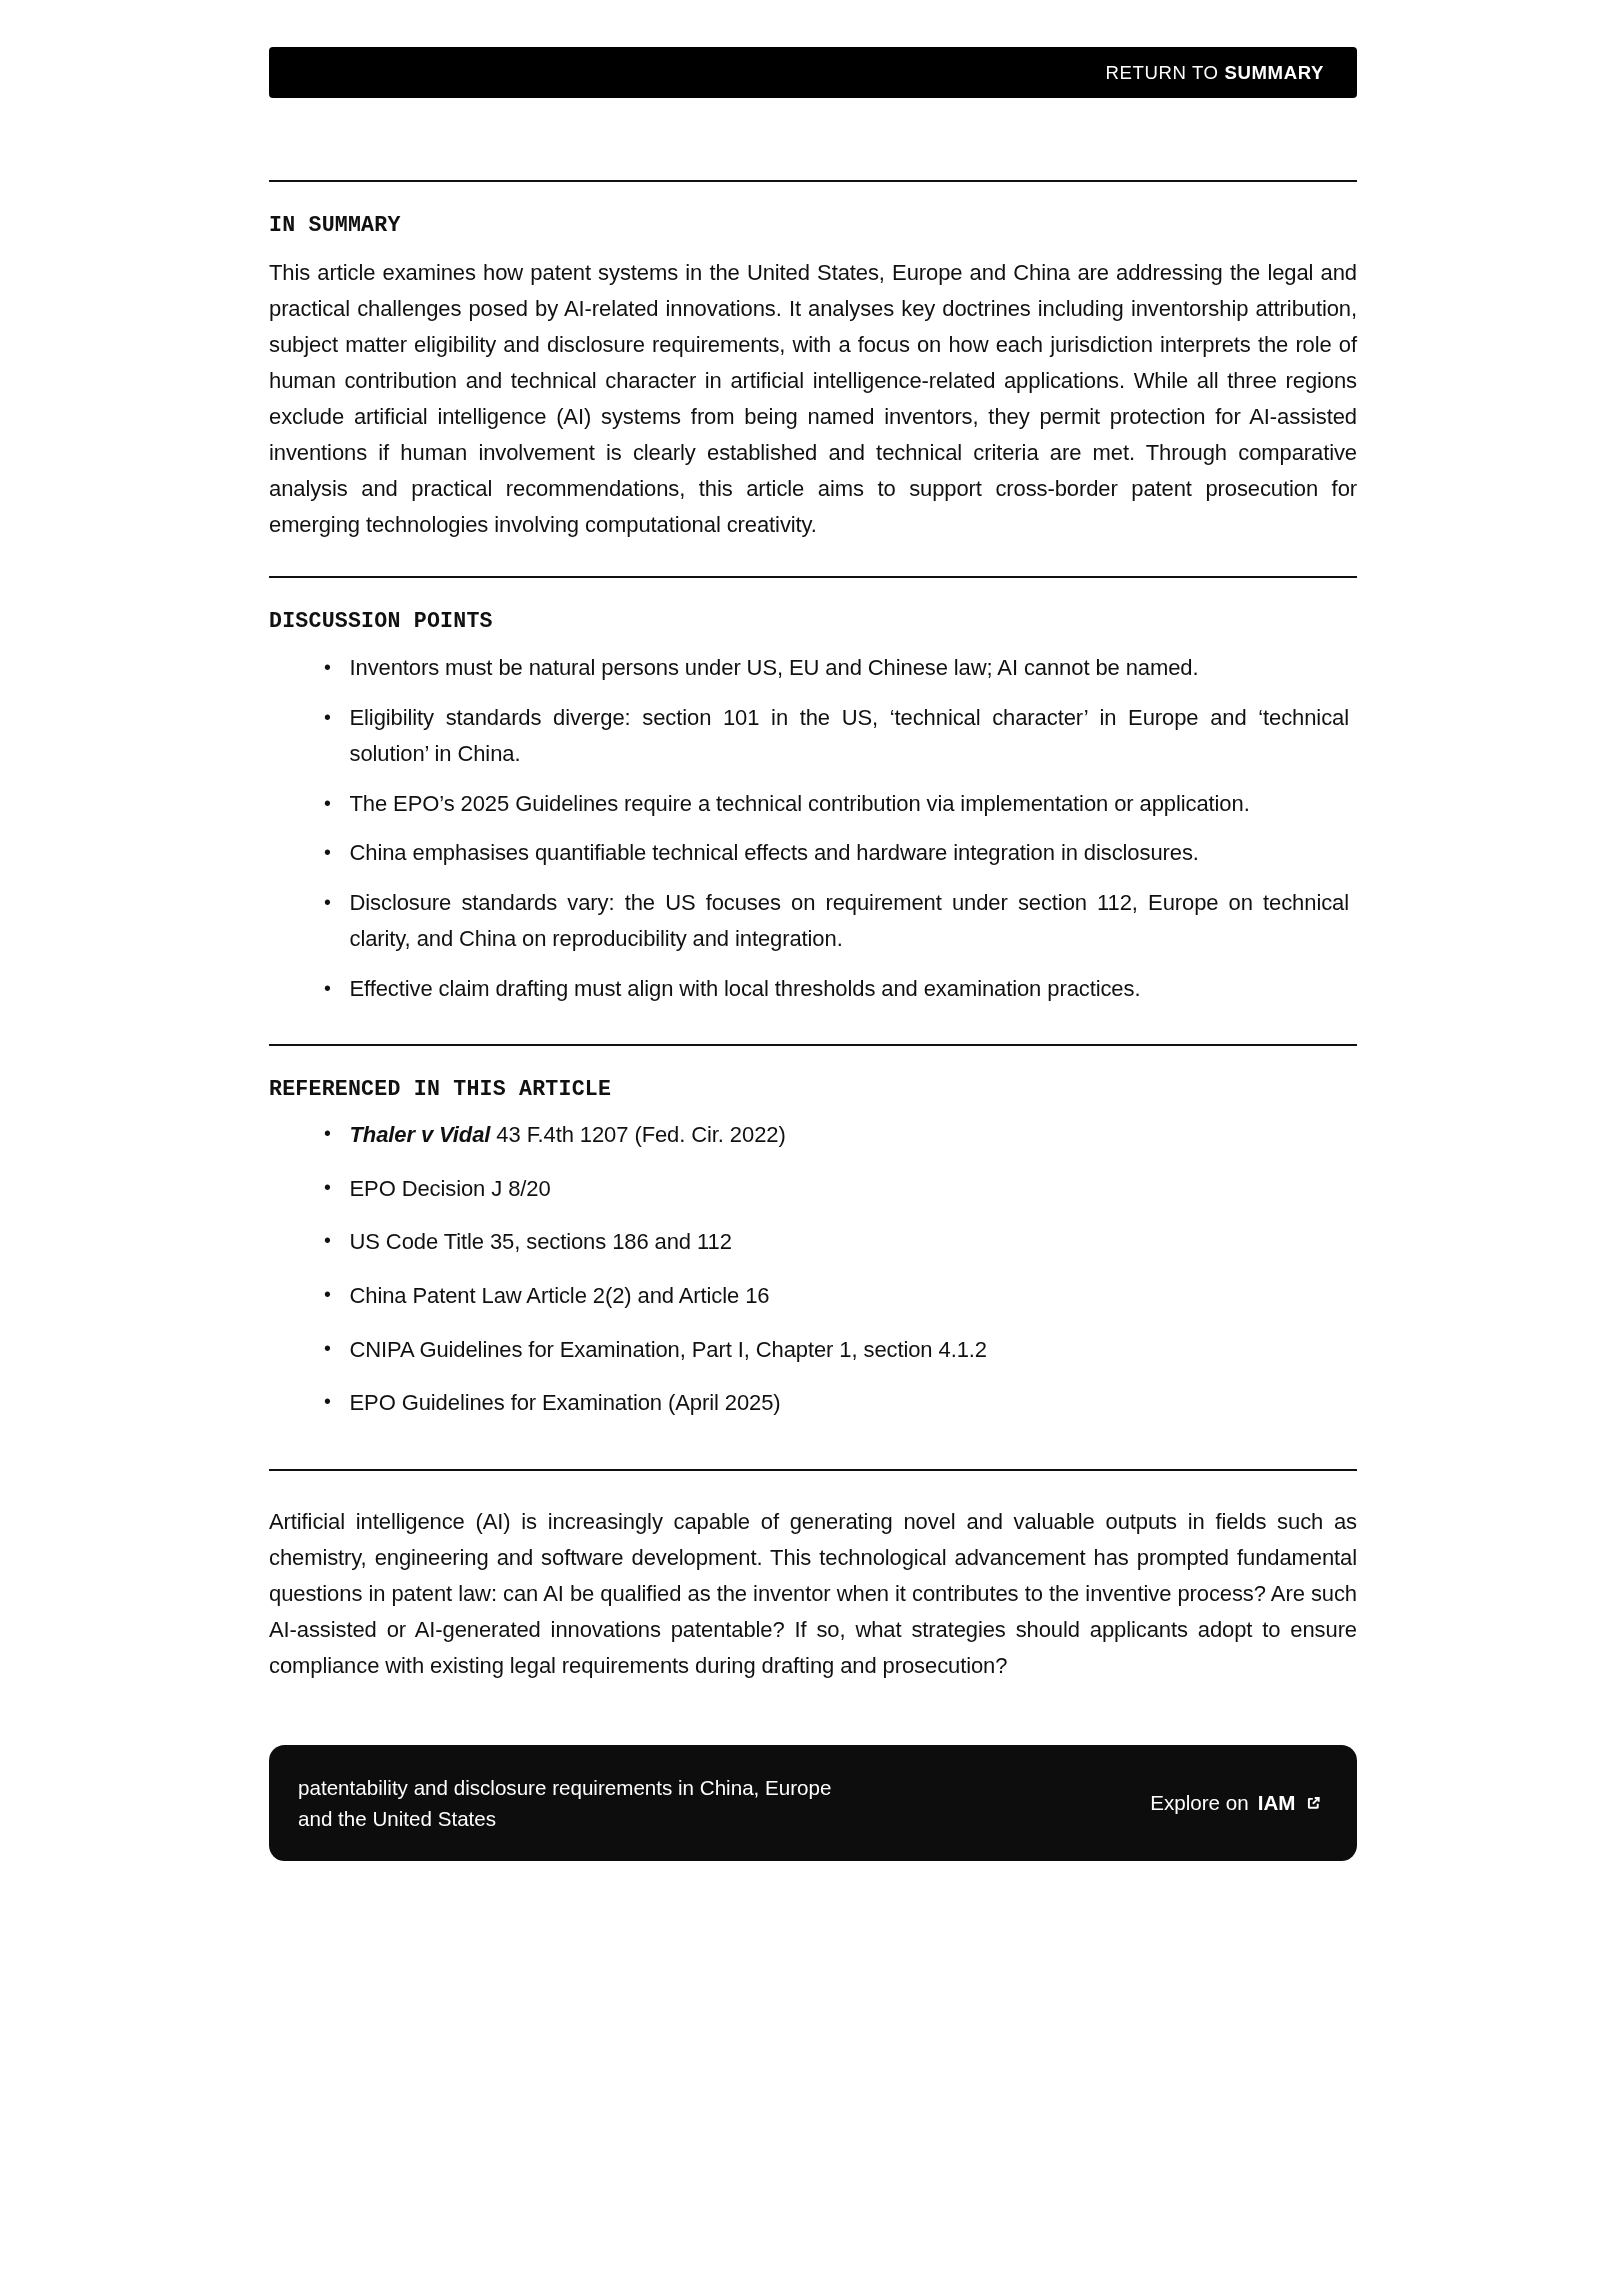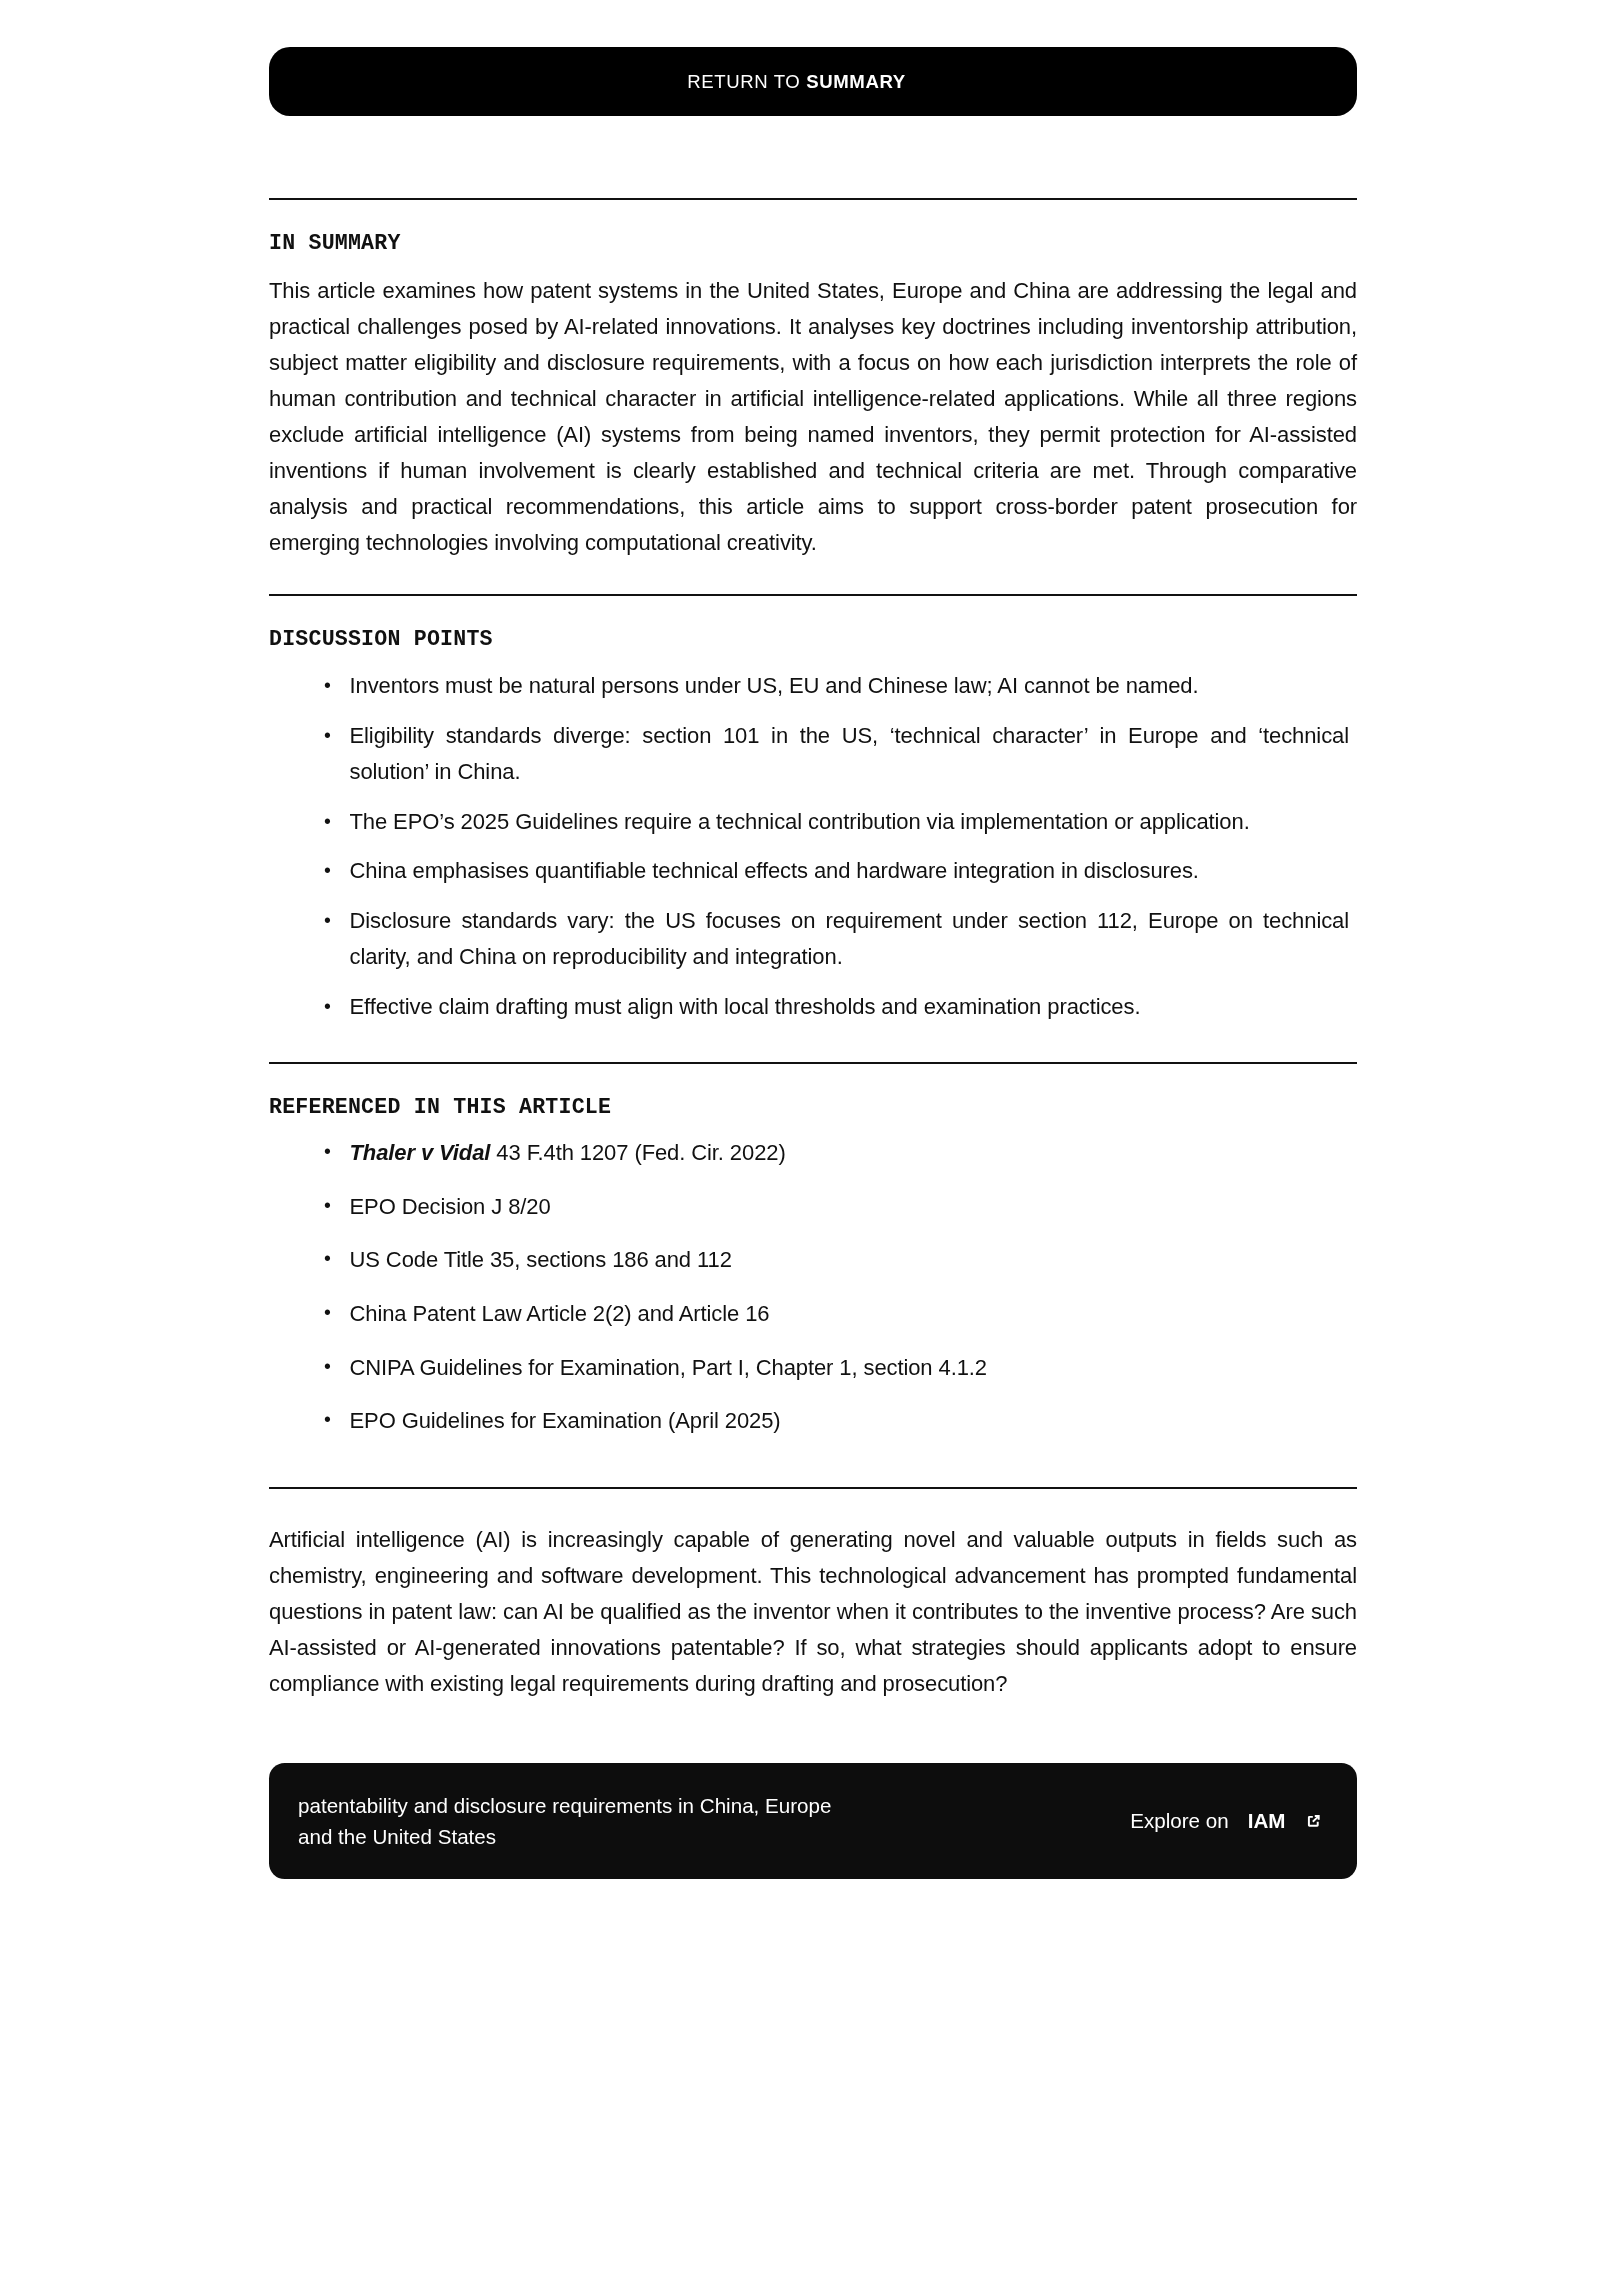--- a/index.html
+++ b/index.html
@@ -24,25 +24,25 @@
     position: absolute;
     left: 269px;
     top: 0;
     width: 1088px;
   }
 
   
   .return-bar {
     margin-top: 47px;
     background: #000000;
-    border-radius: 21px;
-    height: 69px;
+    border-radius: 4px;
+    height: 51px;
     display: flex;
     align-items: center;
-    justify-content: center;
+    justify-content: flex-end;
     padding-right: 33px;
     box-sizing: border-box;
   }
   .return-bar .label {
     color: #ffffff;
     font-size: 18.6px;
     letter-spacing: 0.6px;
   }
   .return-bar .label b {
     font-weight: 700;
@@ -118,21 +118,21 @@
     color: #ffffff;
   }
   .promo .title {
     font-size: 20.6px;
     line-height: 31px;
     max-width: 686px;
   }
   .promo .cta {
     display: flex;
     align-items: center;
-    gap: 19px;
+    gap: 9px;
     font-size: 20.6px;
     white-space: nowrap;
   }
   .promo .cta b { font-weight: 700; }
   .promo .cta svg { display: block; }
 </style>
 </head>
 <body>
 
 <div class="page">

